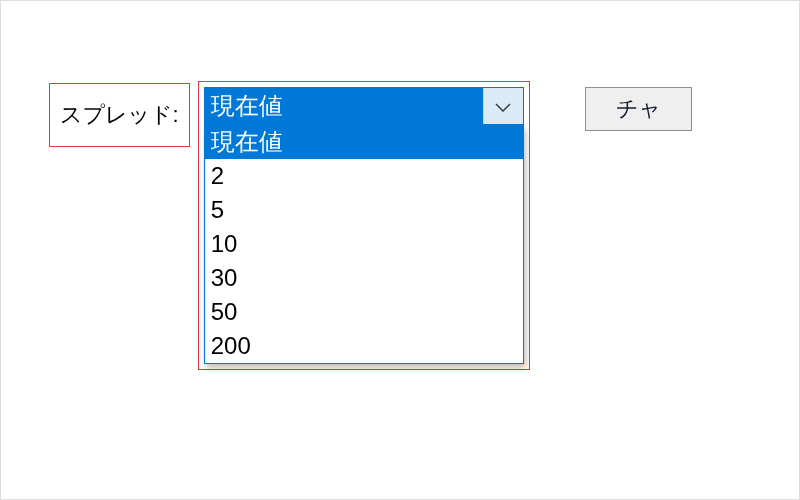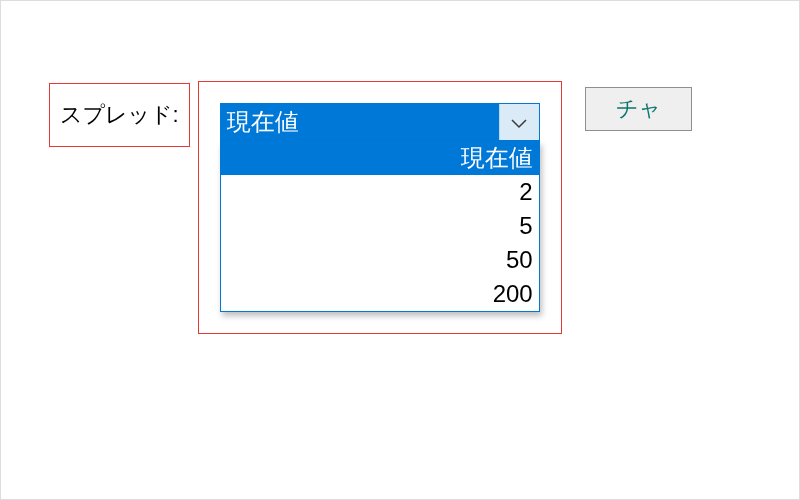--- a/index.html
+++ b/index.html
@@ -27,23 +27,22 @@
     .label-box {
       border: 1px solid #e53935;
       padding: 16px 10px;
       color: #000;
       font-size: 22px;
       margin-right: 8px;
       margin-top: 2px;
     }
     .combo-area {
       border: 1px solid #e53935;
-      padding: 21px;
+      padding: 5px;
       position: relative;
-      text-align: right;
     }
     .combo-row {
       display: flex;
       border: 1px solid #0078d7;
       background: #fff;
       width: 320px;
       height: 38px;
     }
     .combo-value {
       flex: 1;
@@ -92,21 +91,21 @@
       display: flex;
       flex-direction: column;
       gap: 12px;
     }
     .win-btn {
       border: 1px solid #8f8f8f;
       background: #efefef;
       font-size: 22px;
       padding: 6px 30px;
       white-space: nowrap;
-      color: #0f766e;
+      color: #0f172a;
       text-align: center;
     }
   </style>
 </head>
 <body>
 
 <div class="container">
   <div class="label-box">スプレッド:</div>
 
   <div class="combo-area">
@@ -117,20 +116,22 @@
           <svg viewBox="0 0 16 10">
               <polyline points="1,1 8,8 15,1" fill="none" stroke="#3a3a3a" stroke-width="1.5"></polyline>
             </svg>
         </span>
       </div>
     </div>
     <div class="combo-list">
       <div class="combo-option selected">現在値</div>
       <div class="combo-option">2</div>
       <div class="combo-option">5</div>
+      <div class="combo-option">10</div>
+      <div class="combo-option">30</div>
       <div class="combo-option">50</div>
       <div class="combo-option">200</div>
     </div>
   </div>
 </div>
 
 <div class="right-buttons">
   <div class="win-btn">チャ</div>
 </div>
 

